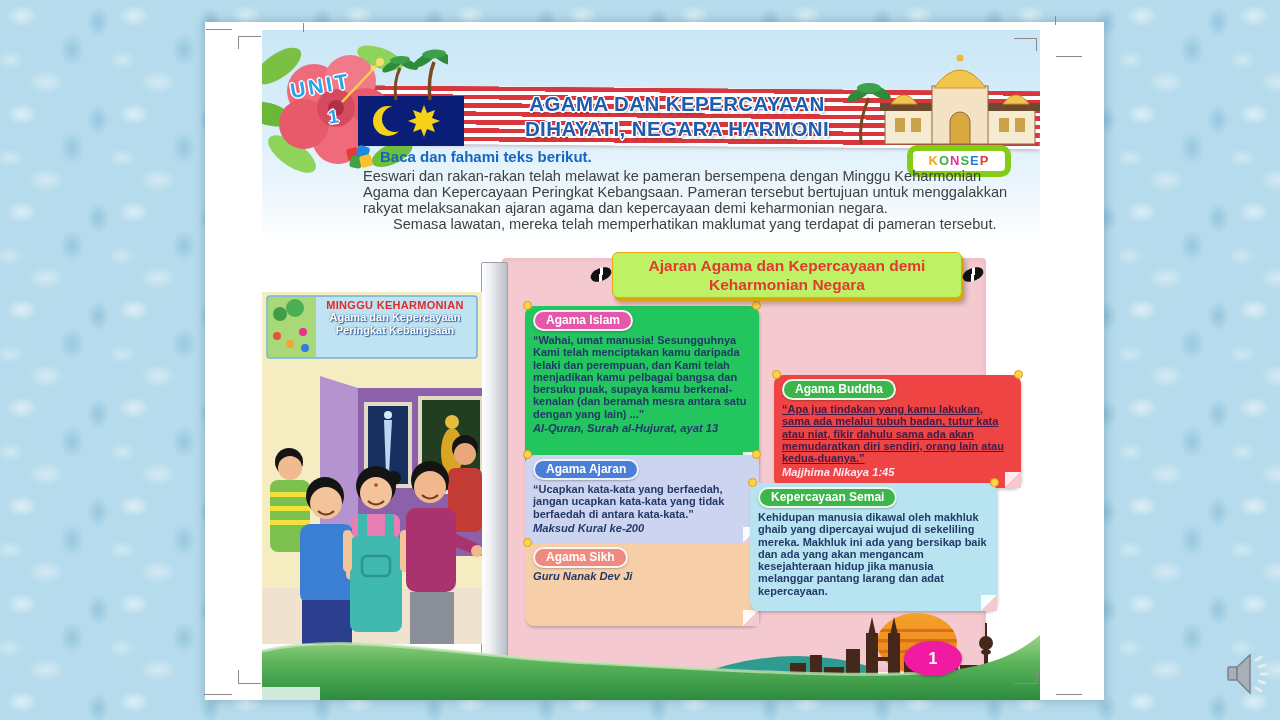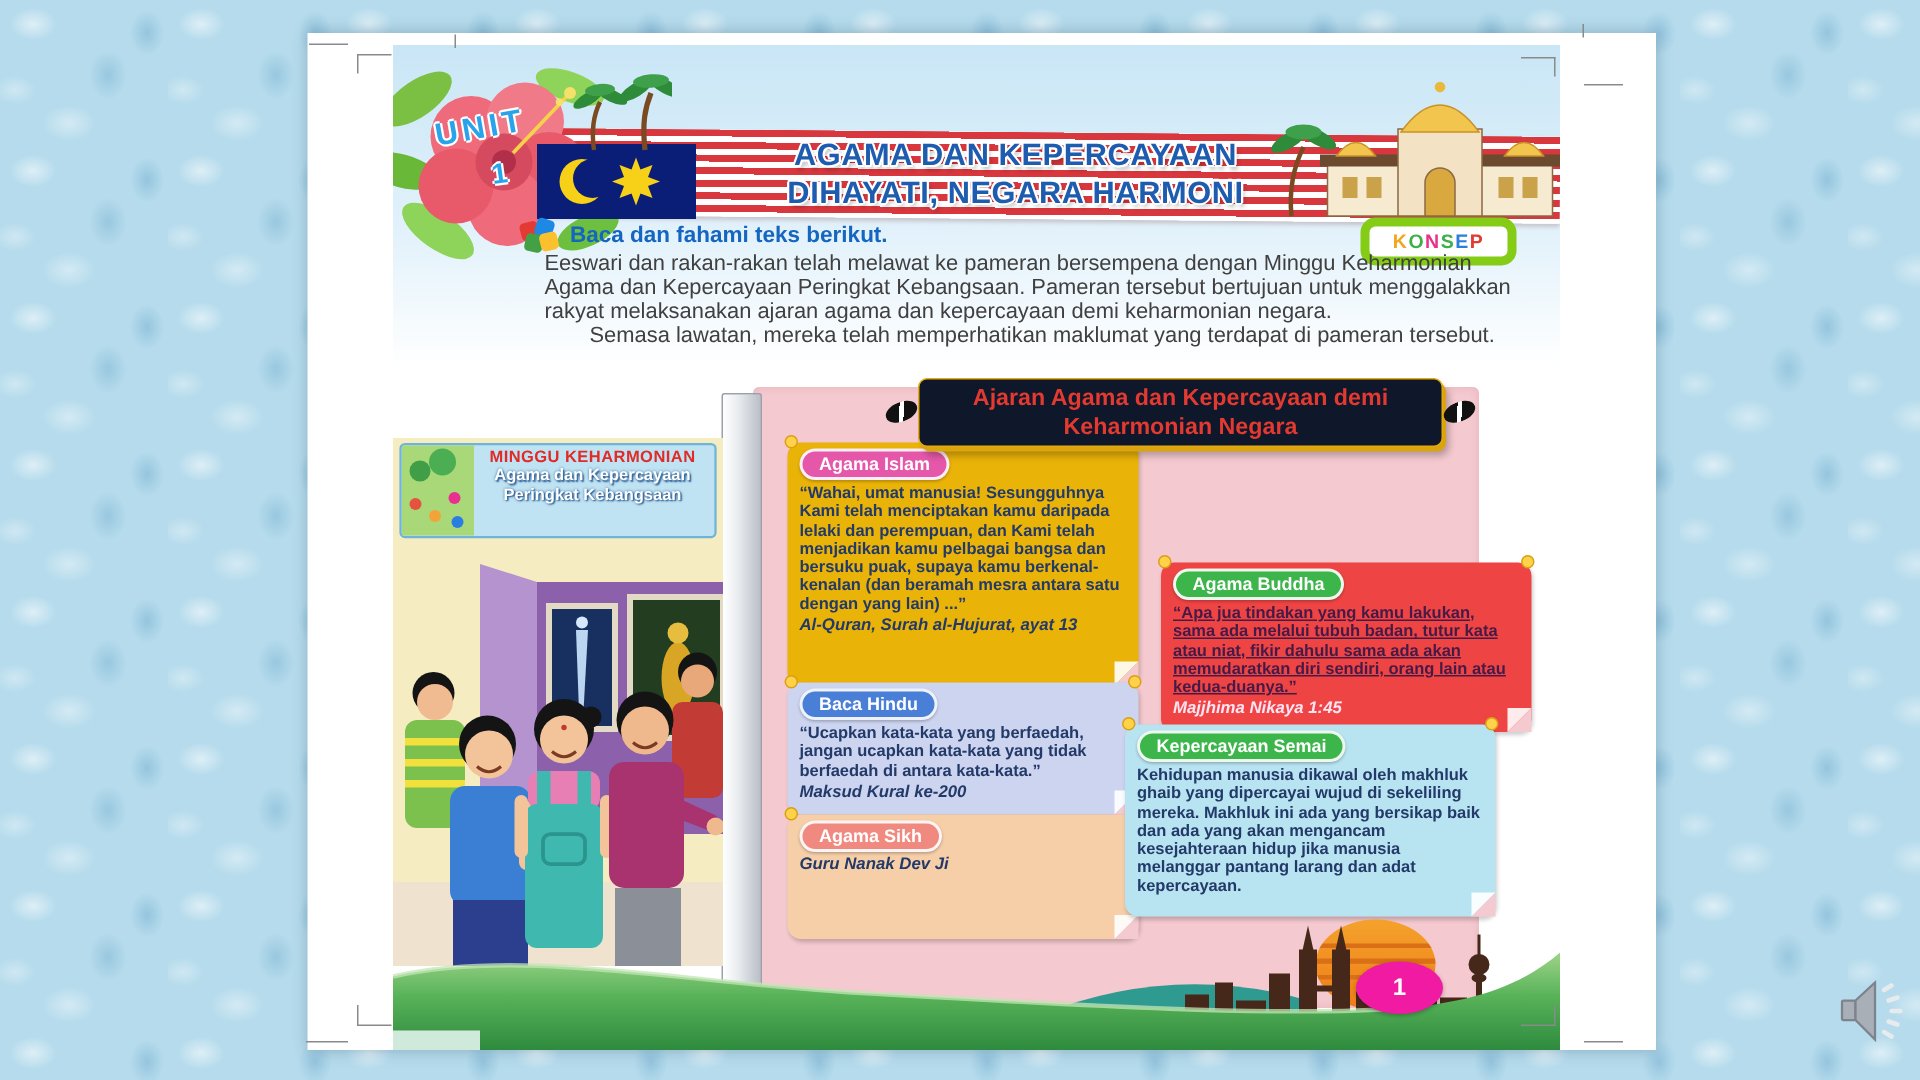--- a/index.html
+++ b/index.html
@@ -213,29 +213,29 @@
           <circle cx="215" cy="259" r="6" fill="#f0b98d"></circle>
           <rect x="148" y="300" width="44" height="52" fill="#8a8f98"></rect>
         </svg>
         <div class="abs sign-text">
           <div class="sign-l1">MINGGU KEHARMONIAN</div>
           <div class="sign-l2">Agama dan Kepercayaan</div>
           <div class="sign-l2">Peringkat Kebangsaan</div>
         </div>
       </div>
 
-      <div class="card" style="left: 263px; top: 265px; width: 218px; height: 155px; background-color: #eab308;">
+      <div class="card" style="left: 263px; top: 276px; width: 218px; height: 155px; background-color: #22c55e;">
         <i class="pin pin-l"></i><i class="pin pin-r"></i>
         <span class="pill" style="background-color: rgb(229, 88, 169);">Agama Islam</span>
         <p class="quote">“Wahai, umat manusia! Sesungguhnya Kami telah menciptakan kamu daripada lelaki dan perempuan, dan Kami telah menjadikan kamu pelbagai bangsa dan bersuku puak, supaya kamu berkenal-kenalan (dan beramah mesra antara satu dengan yang lain) ...”</p>
         <p class="source">Al-Quran, Surah al-Hujurat, ayat 13</p>
       </div>
       <div class="card" style="left: 263px; top: 425px; width: 218px; height: 81px; background-color: rgb(204, 212, 240);">
         <i class="pin pin-l"></i><i class="pin pin-r"></i>
-        <span class="pill" style="background-color: rgb(74, 127, 216);">Baca Hindu</span>
+        <span class="pill" style="background-color: rgb(74, 127, 216);">Agama Ajaran</span>
         <p class="quote">“Ucapkan kata-kata yang berfaedah, jangan ucapkan kata-kata yang tidak berfaedah di antara kata-kata.”</p>
         <p class="source">Maksud Kural ke-200</p>
       </div>
       <div class="card" style="left: 263px; top: 513px; width: 218px; height: 76px; background-color: rgb(246, 207, 169);">
         <i class="pin pin-l"></i><i class="pin pin-r"></i>
         <span class="pill" style="background-color: rgb(240, 138, 128);">Agama Sikh</span>
         <p class="source">Guru Nanak Dev Ji</p>
       </div>
 
       <div class="card c-buddha" style="left: 488px; top: 345px; width: 231px; height: 106px; background-color: #ef4444; margin-left: 24px;">
@@ -243,21 +243,21 @@
         <span class="pill" style="background-color: rgb(60, 181, 74);">Agama Buddha</span>
         <p class="quote">“Apa jua tindakan yang kamu lakukan, sama ada melalui tubuh badan, tutur kata atau niat, fikir dahulu sama ada akan memudaratkan diri sendiri, orang lain atau kedua-duanya.”</p>
         <p class="source">Majjhima Nikaya 1:45</p>
       </div>
       <div class="card" style="left: 488px; top: 453px; width: 231px; height: 121px; background-color: rgb(184, 227, 241);">
         <i class="pin pin-l"></i><i class="pin pin-r"></i>
         <span class="pill" style="background-color: rgb(60, 181, 74);">Kepercayaan Semai</span>
         <p class="quote">Kehidupan manusia dikawal oleh makhluk ghaib yang dipercayai wujud di sekeliling mereka. Makhluk ini ada yang bersikap baik dan ada yang akan mengancam kesejahteraan hidup jika manusia melanggar pantang larang dan adat kepercayaan.</p>
       </div>
 
-      <div class="abs board" style="background-color: #0f172a;">
+      <div class="abs board" style="background-color: #bef264;">
         <div class="board-text" style="color: rgb(226, 58, 49);">Ajaran Agama dan Kepercayaan demi Keharmonian Negara</div>
       </div>
       <div class="abs bolt" style="left:328px;top:238px;"></div>
       <div class="abs bolt" style="left:700px;top:238px;"></div>
 
       <svg class="abs" style="left:0;top:575px;" width="778" height="95" viewBox="0 0 778 95">
         <defs>
           <linearGradient id="ggrad" x1="0" y1="0" x2="0" y2="1">
             <stop offset="0" stop-color="#9ed488"></stop>
               <stop offset=".45" stop-color="#57b258"></stop>

